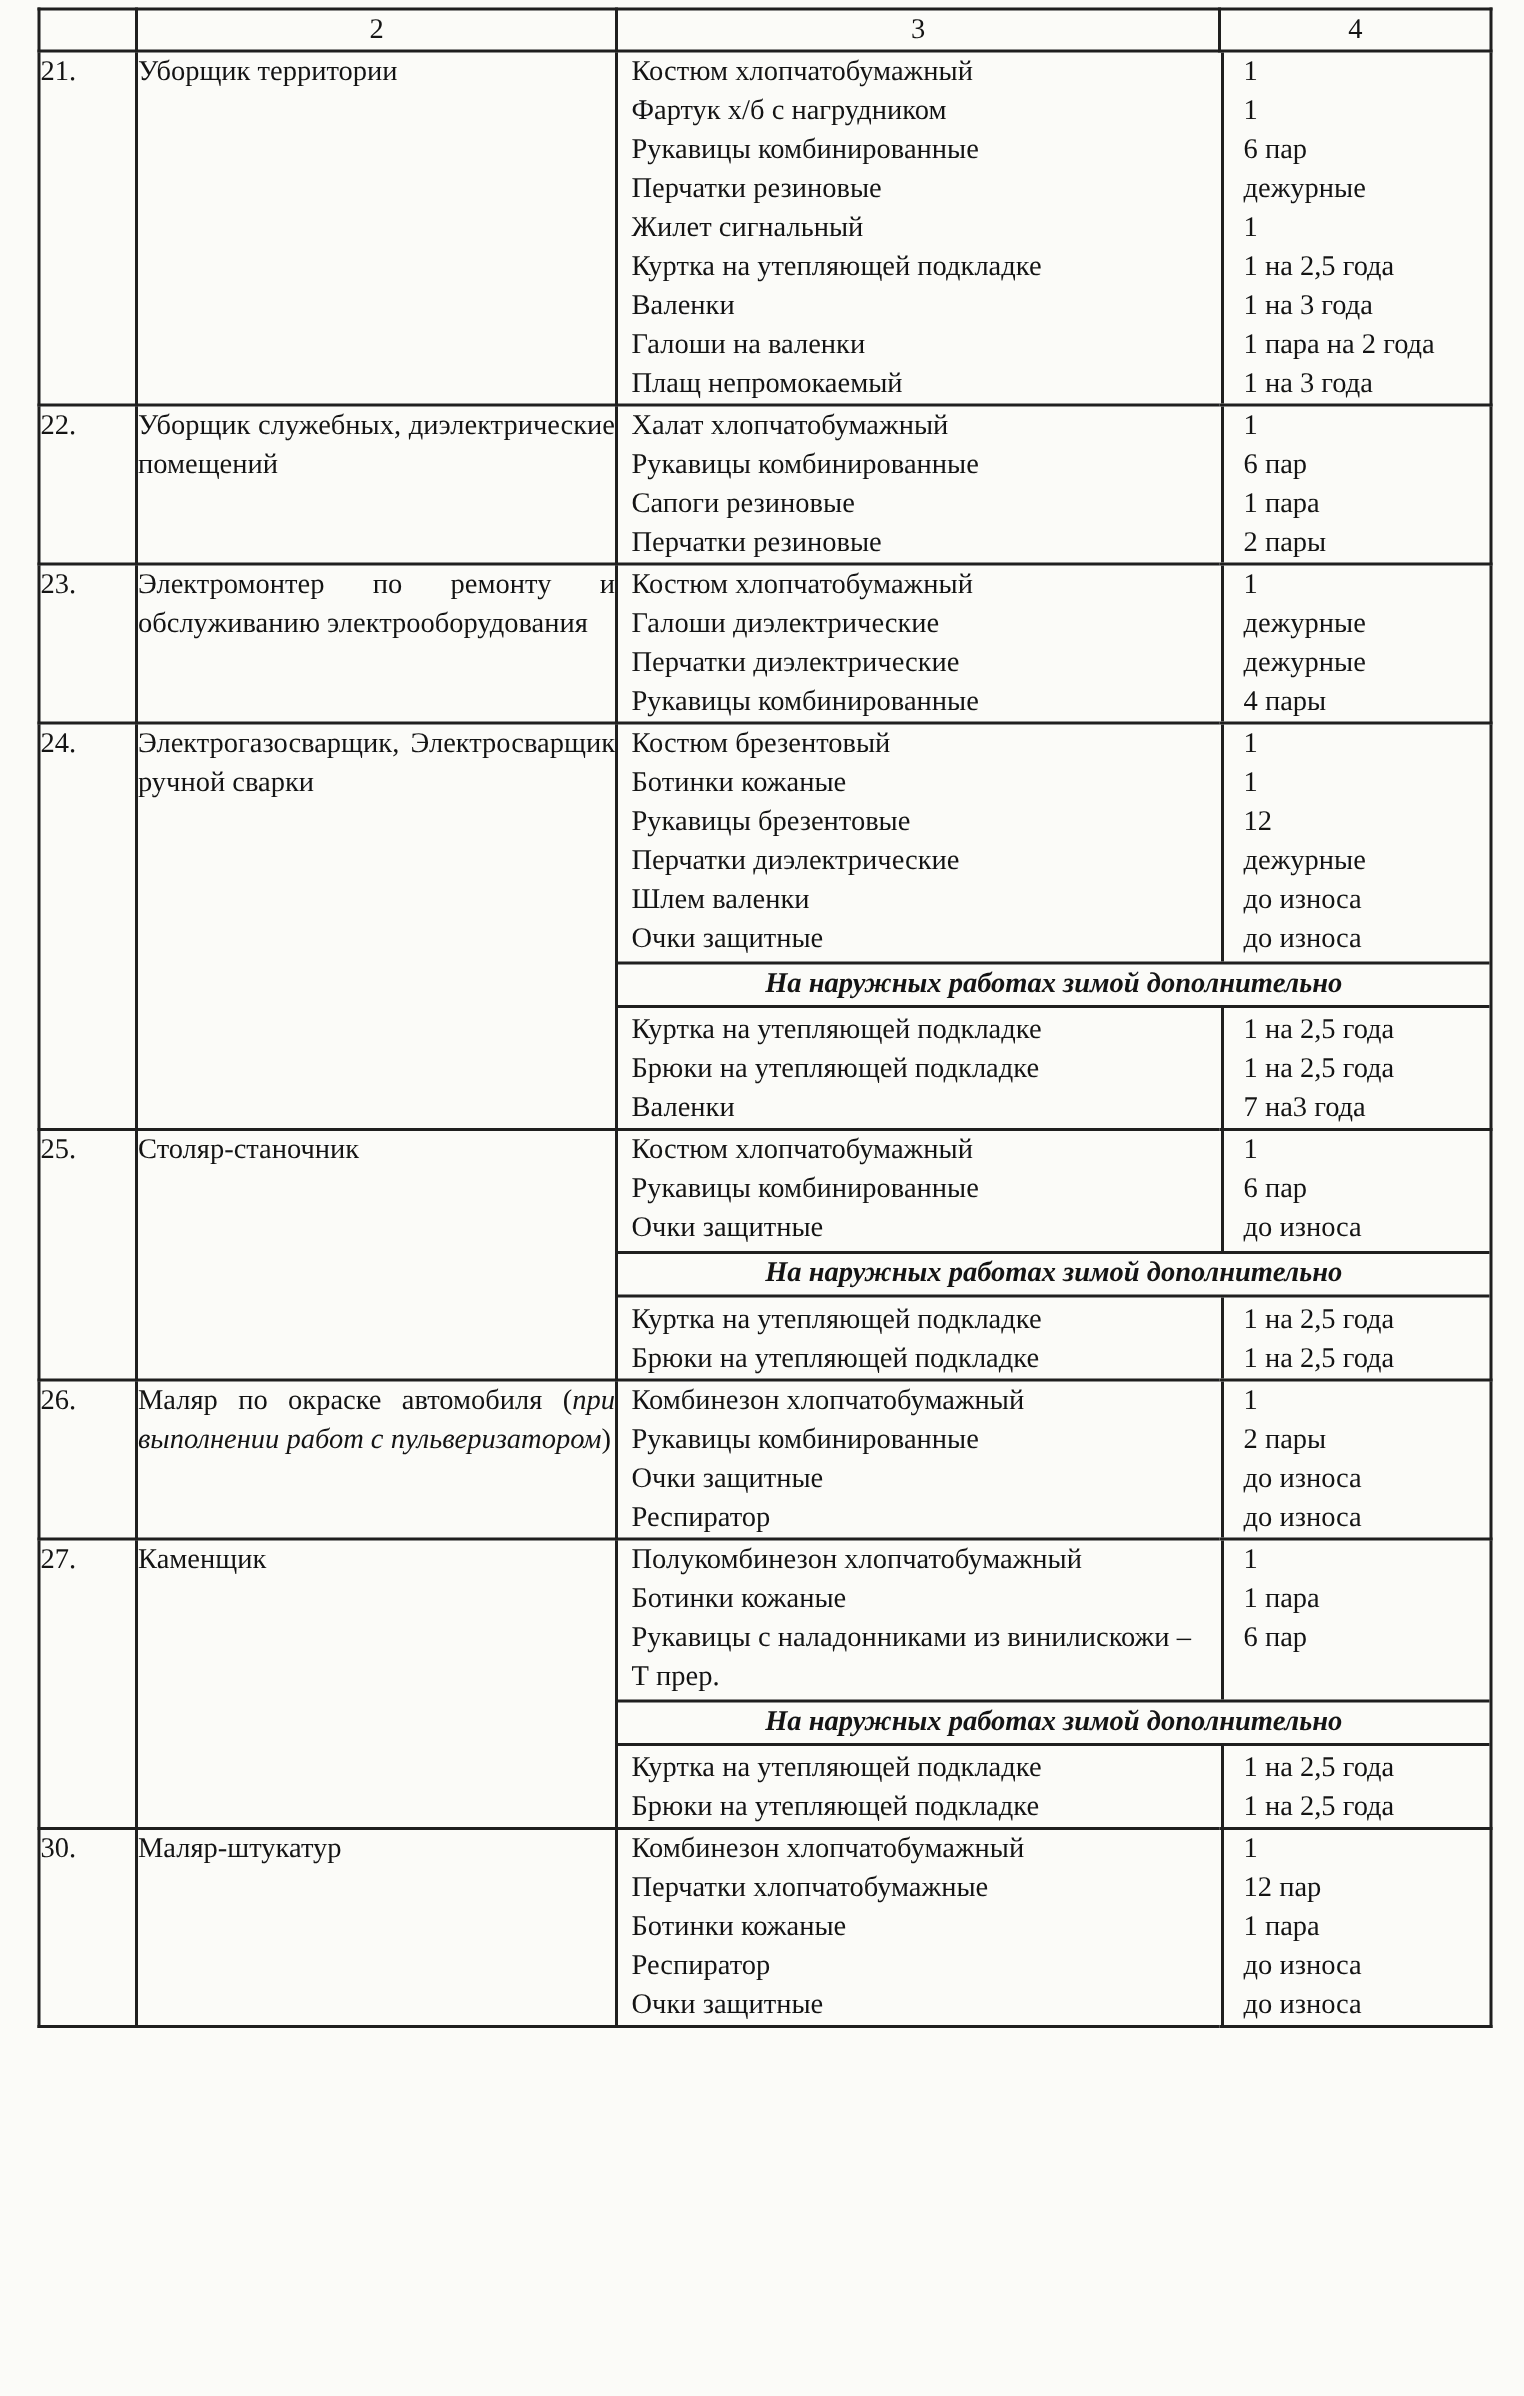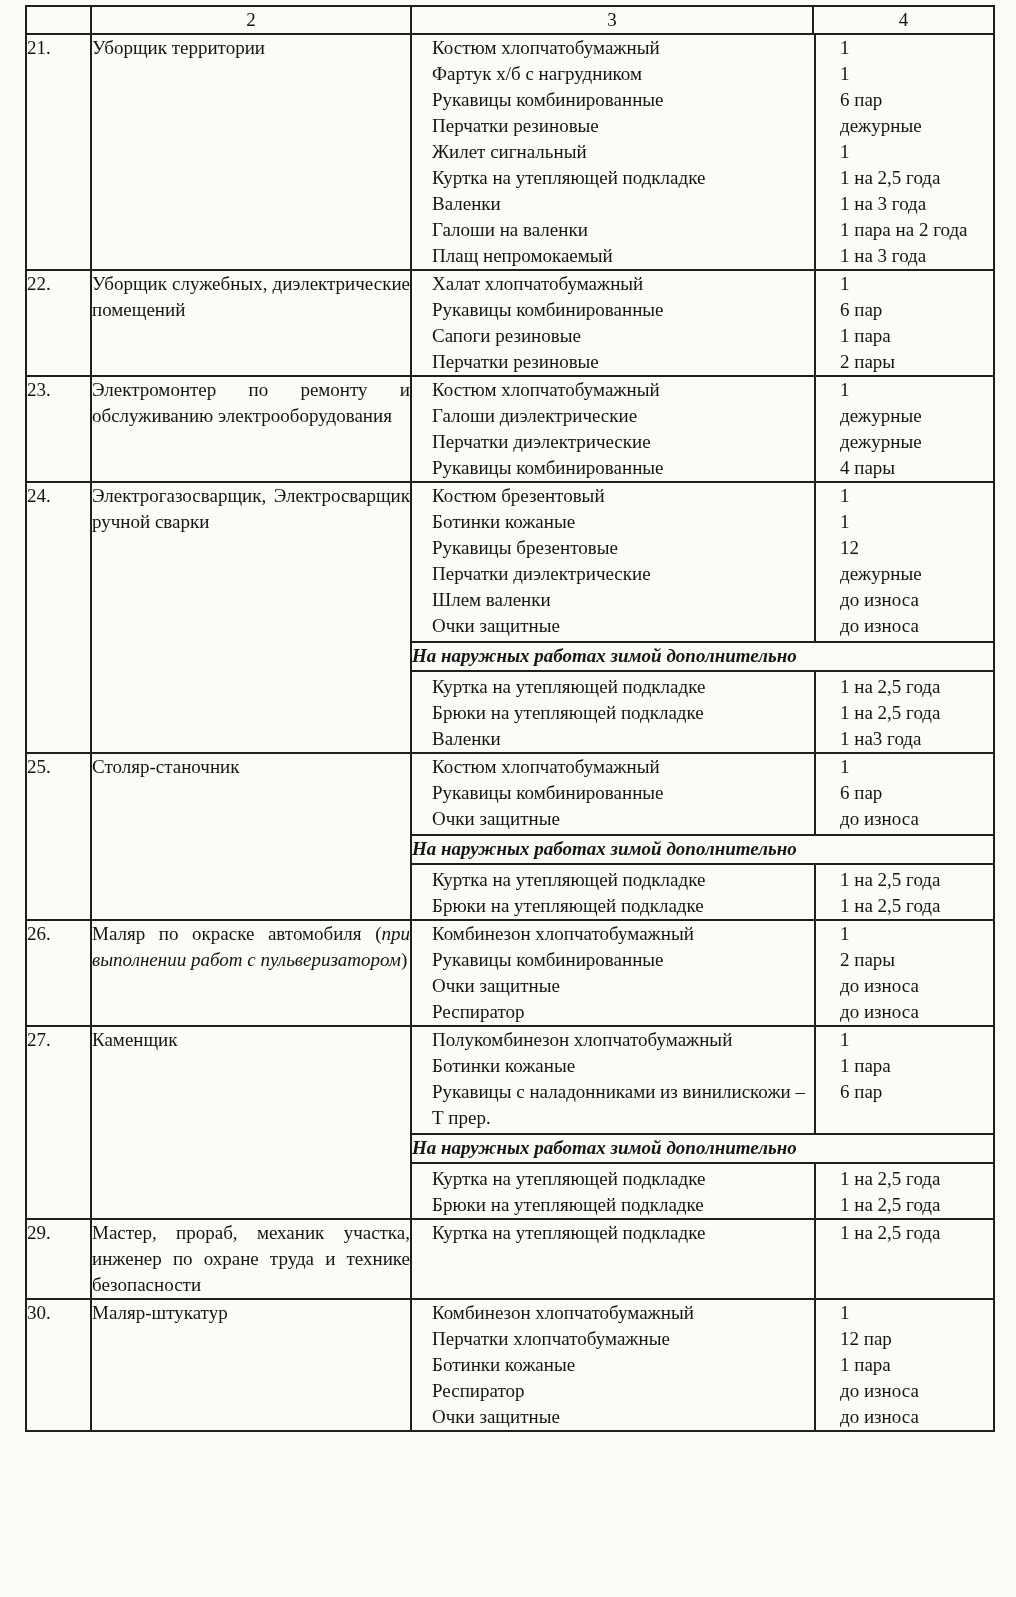--- a/index.html
+++ b/index.html
@@ -53,34 +53,34 @@
   td.cell-details {
     padding: 3px 0 5px 0;
     background-image: linear-gradient(#1f1f1f, #1f1f1f);
     background-size: 2px 100%;
     background-position: 402px 0;
     background-repeat: no-repeat;
   }
   .item-row {
     display: grid;
     grid-template-columns: 404px 1fr;
-    margin-left: 11px;
   }
   .item-name {
     padding: 0 12px 0 9px;
   }
   .item-norm {
     padding: 0 4px 0 13px;
   }
   .subheader {
     background: #fbfbf8;
     border-top: 2px solid #1f1f1f;
     border-bottom: 2px solid #1f1f1f;
     font-weight: bold;
     font-style: italic;
+    text-align: center;
     padding: 0 0 1px 0;
     margin: 2px 0;
   }
 </style>
 </head>
 <body>
 
 <div class="page">
   <table class="doc-table">
     <colgroup>
@@ -216,21 +216,21 @@
             <div class="item-row">
               <div class="item-name">Куртка на утепляющей подкладке</div>
               <div class="item-norm">1 на 2,5 года</div>
             </div>
             <div class="item-row">
               <div class="item-name">Брюки на утепляющей подкладке</div>
               <div class="item-norm">1 на 2,5 года</div>
             </div>
             <div class="item-row">
               <div class="item-name">Валенки</div>
-              <div class="item-norm">1 на3 года</div>
+              <div class="item-norm">7 на3 года</div>
             </div>
           </td>
         </tr>
         <tr>
           <td class="cell-num">25.</td>
           <td class="cell-prof"><span>Столяр-станочник</span></td>
           <td class="cell-details" colspan="2">
             <div class="item-row">
               <div class="item-name">Костюм хлопчатобумажный</div>
               <div class="item-norm">1</div>
@@ -292,30 +292,20 @@
               <div class="item-name">Рукавицы с наладонниками из винилискожи – Т прер.</div>
               <div class="item-norm">6 пар</div>
             </div>
             <div class="subheader">На наружных работах зимой дополнительно</div>
             <div class="item-row">
               <div class="item-name">Куртка на утепляющей подкладке</div>
               <div class="item-norm">1 на 2,5 года</div>
             </div>
             <div class="item-row">
               <div class="item-name">Брюки на утепляющей подкладке</div>
-              <div class="item-norm">1 на 2,5 года</div>
-            </div>
-          </td>
-        </tr>
-        <tr>
-          <td class="cell-num">29.</td>
-          <td class="cell-prof"><span>Мастер, прораб, механик участка, инженер по охране труда и технике безопасности</span></td>
-          <td class="cell-details" colspan="2">
-            <div class="item-row">
-              <div class="item-name">Куртка на утепляющей подкладке</div>
               <div class="item-norm">1 на 2,5 года</div>
             </div>
           </td>
         </tr>
         <tr>
           <td class="cell-num">30.</td>
           <td class="cell-prof"><span>Маляр-штукатур</span></td>
           <td class="cell-details" colspan="2">
             <div class="item-row">
               <div class="item-name">Комбинезон хлопчатобумажный</div>

